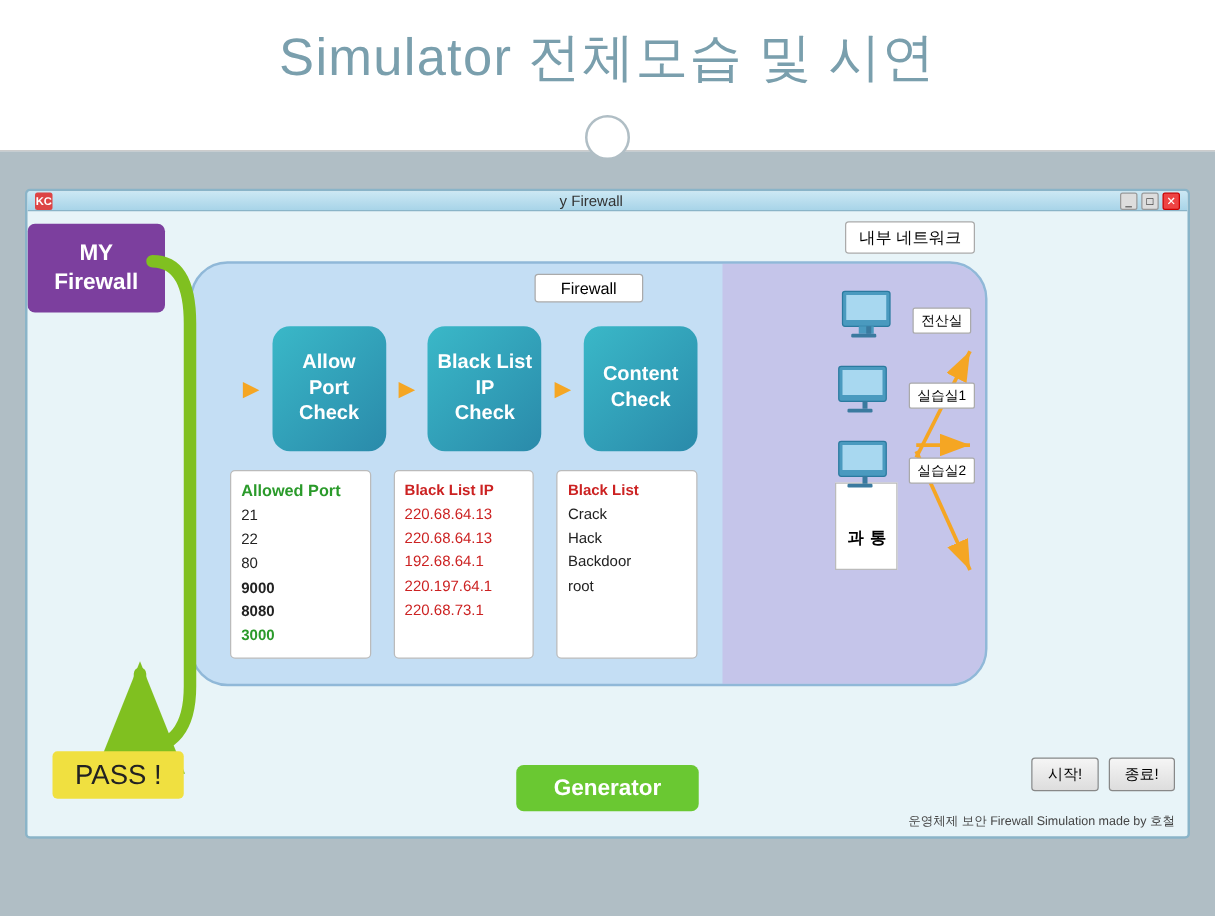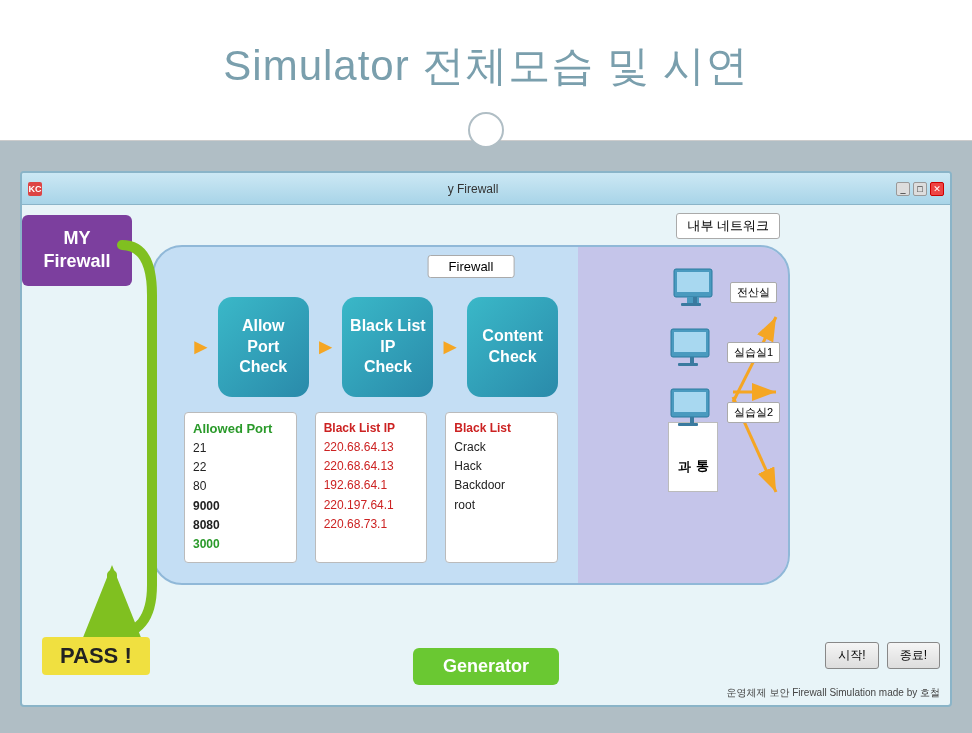--- a/index.html
+++ b/index.html
@@ -17,21 +17,20 @@
       text-align: center;
       padding: 18px 0 10px;
       border-bottom: 1px solid #ccc;
       position: relative;
     }
     .header-title {
       font-size: 42px;
       color: #7a9fad;
       font-weight: 300;
       letter-spacing: 1px;
-      margin-top: 20px;
     }
     .header-circle {
       width: 36px;
       height: 36px;
       border-radius: 50%;
       border: 2px solid #b0bec5;
       background: white;
       margin: 0 auto;
       position: relative;
       top: 18px;
@@ -47,23 +46,23 @@
     
     .window-frame {
       background: #e8f4f8;
       border: 2px solid #8ab4c8;
       border-radius: 4px;
       overflow: hidden;
       position: relative;
     }
     .window-titlebar {
       background: linear-gradient(to bottom, #cce8f4, #a8d4e8);
-      height: 32px;
-      display: flex;
-      align-items: center;
+      height: 16px;
+      display: flex;
+      align-items: flex-end;
       padding: 0 6px;
       border-bottom: 1px solid #8ab4c8;
     }
     .window-icon {
       width: 14px;
       height: 14px;
       background: #d44;
       border-radius: 2px;
       margin-right: 8px;
       display: flex;
@@ -358,21 +357,21 @@
     }
 
     
     .pass-label {
       position: absolute;
       bottom: 30px;
       left: 20px;
       background: #f0e040;
       color: #222;
       font-size: 22px;
-      font-weight: bold;
+      font-weight: normal;
       padding: 6px 18px;
       border-radius: 4px;
     }
   </style>
 </head>
 <body>
 
 <div class="header">
   <div class="header-title">Simulator 전체모습 및 시연</div>
   <div class="header-circle"></div>

